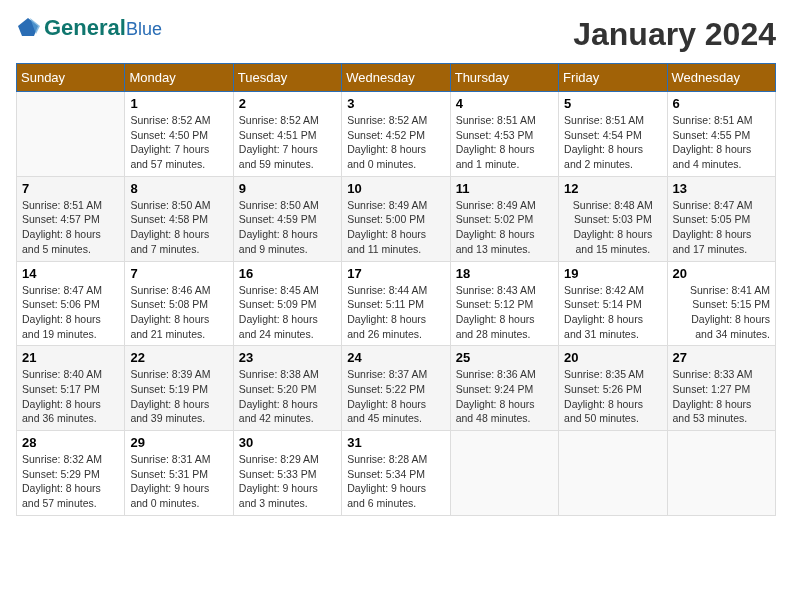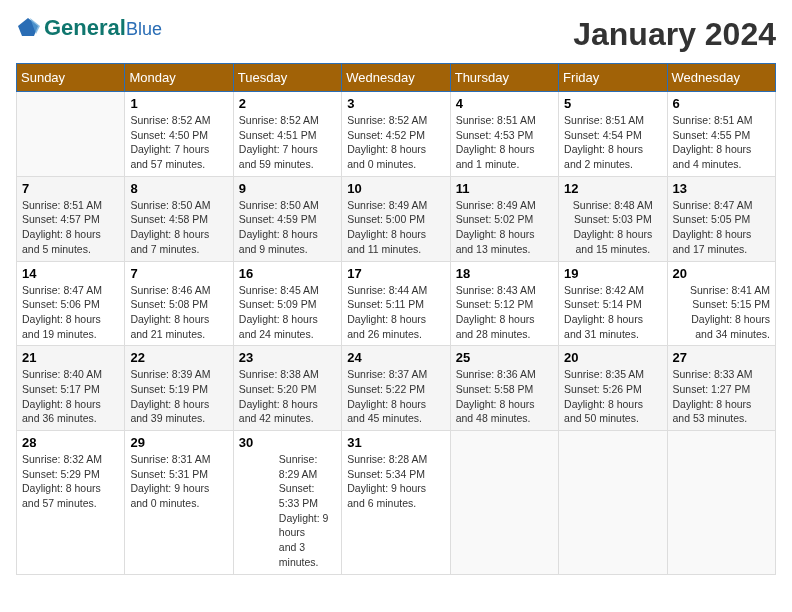--- a/index.html
+++ b/index.html
@@ -304,21 +304,21 @@
         <td>
           <div class="day-number">24</div>
           <div class="day-info" style="white-space: pre-line;">Sunrise: 8:37 AM
 Sunset: 5:22 PM
 Daylight: 8 hours
 and 45 minutes.</div>
         </td>
         <td>
           <div class="day-number">25</div>
           <div class="day-info" style="white-space: pre-line;">Sunrise: 8:36 AM
-Sunset: 5:58 PM
+Sunset: 9:24 PM
 Daylight: 8 hours
 and 48 minutes.</div>
         </td>
         <td>
           <div class="day-number">20</div>
           <div class="day-info" style="white-space: pre-line;">Sunrise: 8:35 AM
 Sunset: 5:26 PM
 Daylight: 8 hours
 and 50 minutes.</div>
         </td>
@@ -340,21 +340,21 @@
         </td>
         <td>
           <div class="day-number">29</div>
           <div class="day-info" style="white-space: pre-line;">Sunrise: 8:31 AM
 Sunset: 5:31 PM
 Daylight: 9 hours
 and 0 minutes.</div>
         </td>
         <td>
           <div class="day-number">30</div>
-          <div class="day-info" style="white-space: pre-line; margin-left: 40px;">Sunrise: 8:29 AM
+          <div class="day-info" style="white-space: pre-line;">Sunrise: 8:29 AM
 Sunset: 5:33 PM
 Daylight: 9 hours
 and 3 minutes.</div>
         </td>
         <td>
           <div class="day-number">31</div>
           <div class="day-info" style="white-space: pre-line;">Sunrise: 8:28 AM
 Sunset: 5:34 PM
 Daylight: 9 hours
 and 6 minutes.</div>

